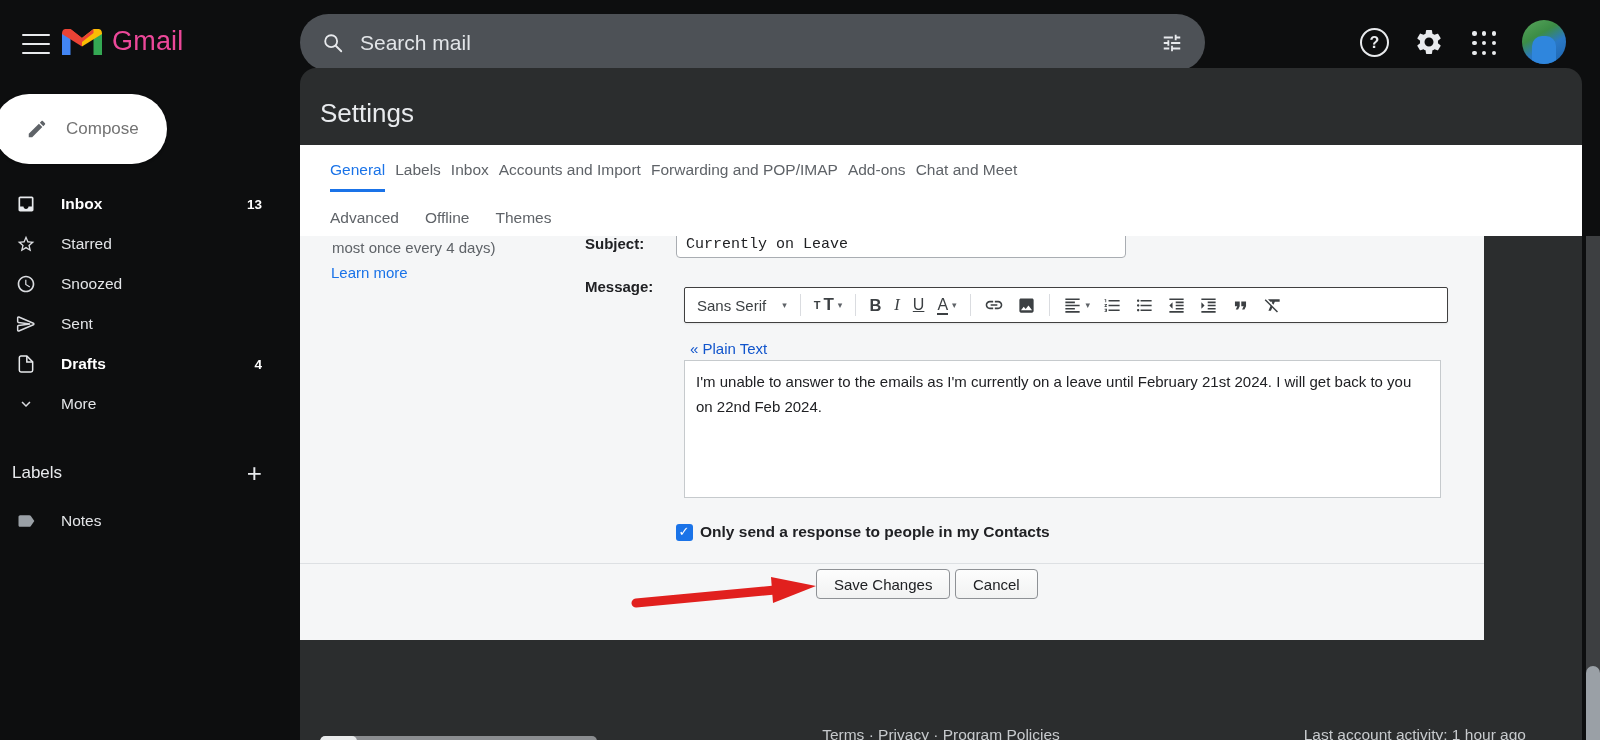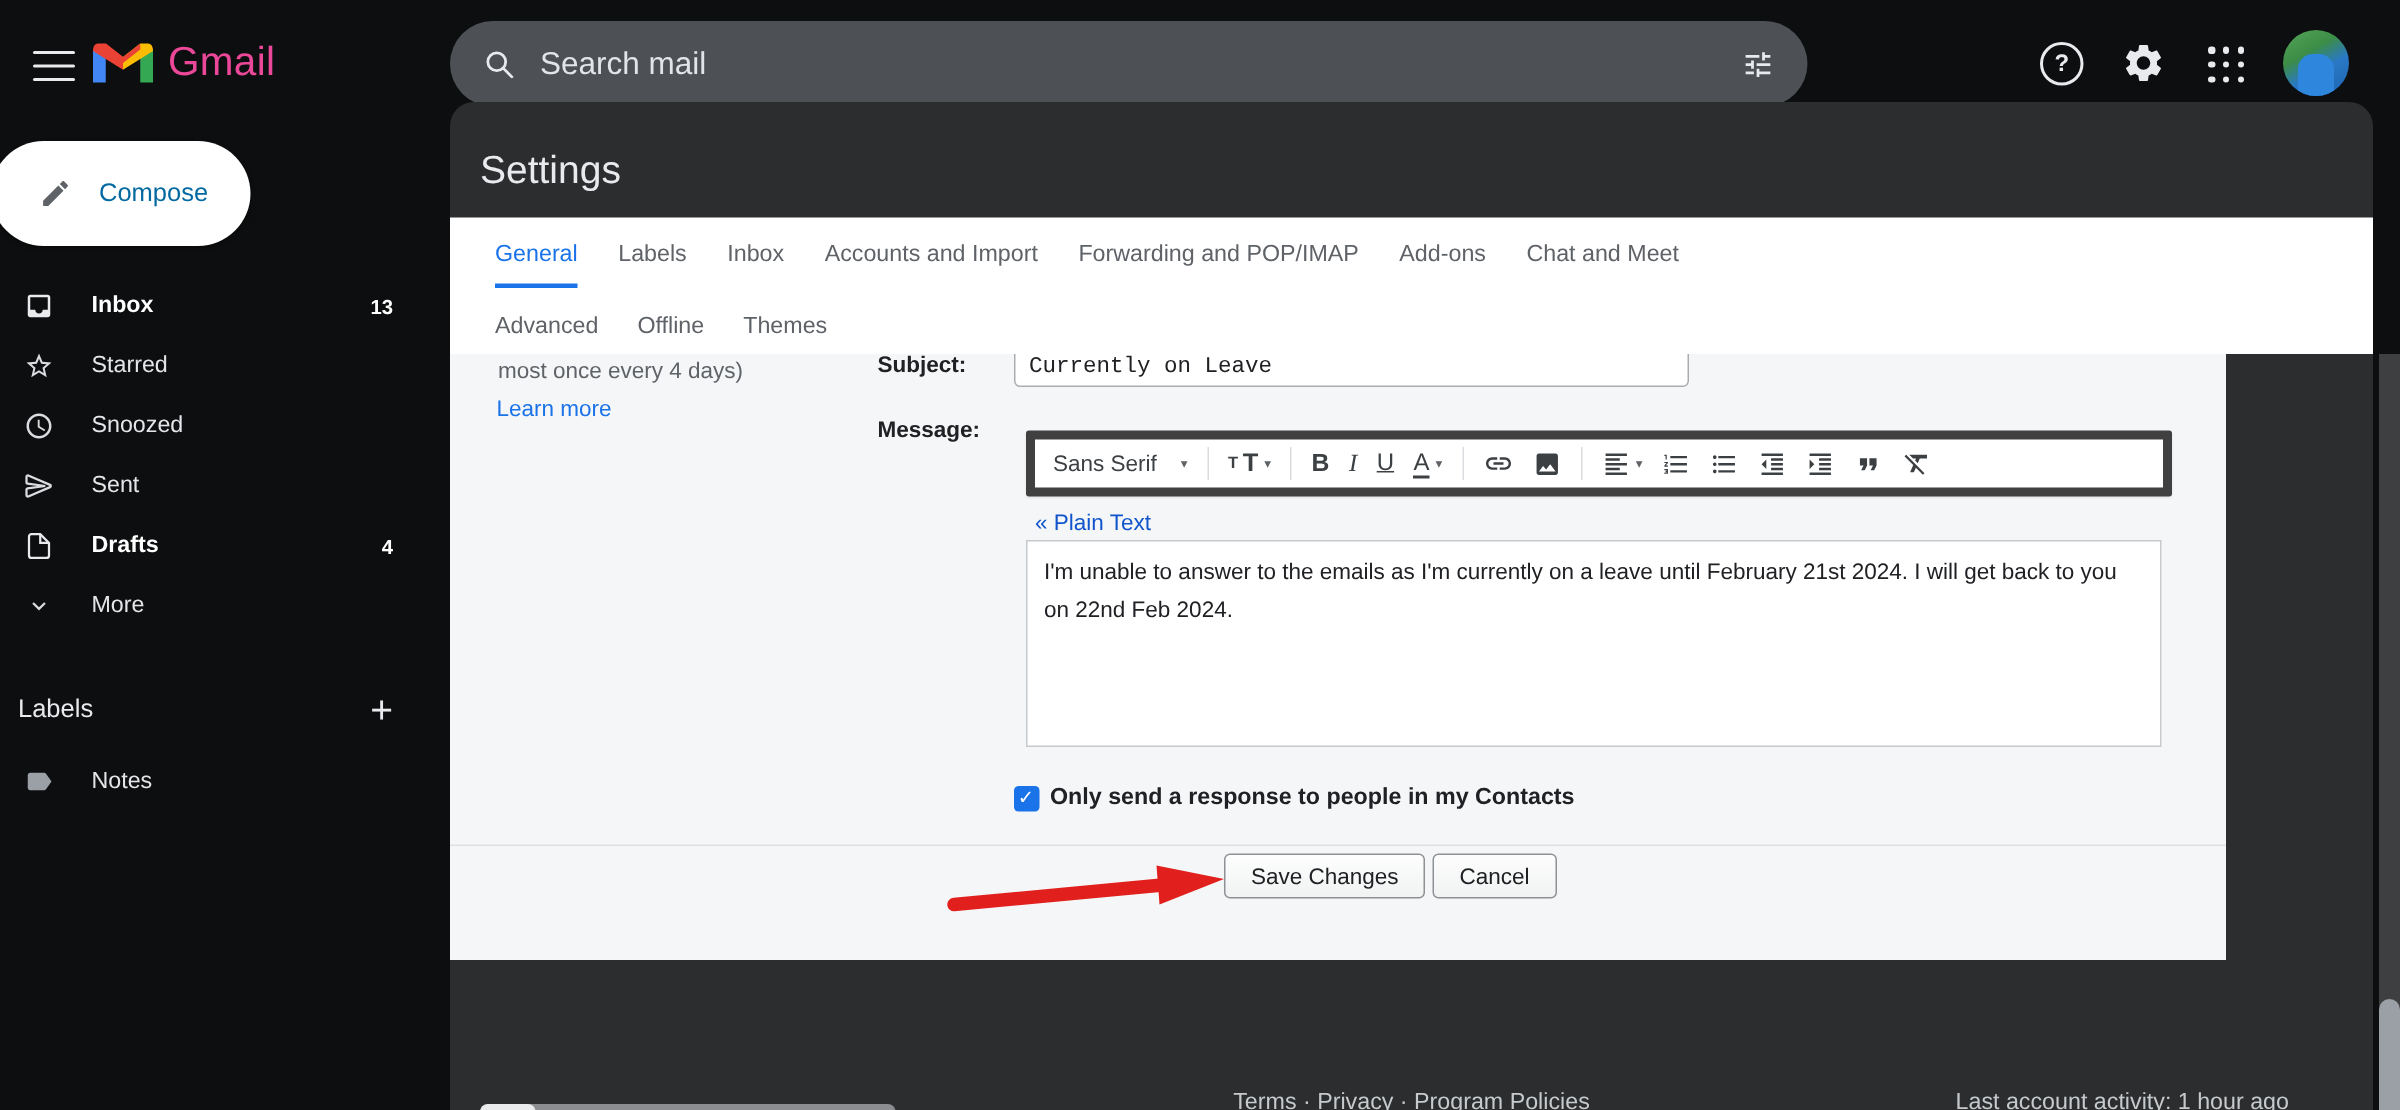--- a/index.html
+++ b/index.html
@@ -18,51 +18,51 @@
   .hdr-icon { color:#e8eaed; cursor:pointer; }
   .help-circle { left:1360px; top:28px; width:29px; height:29px; border:2.4px solid #e8eaed; border-radius:50%; display:flex; align-items:center; justify-content:center; color:#e8eaed; font-size:16px; font-weight:bold; }
   .help-circle::after { content:"?"; }
   .apps-grid { left:1472px; top:31px; width:25px; height:25px; display:grid; grid-template-columns:repeat(3,1fr); gap:4.5px; }
   .apps-grid i { width:4.5px; height:4.5px; background:#e8eaed; border-radius:50%; }
   .avatar { left:1522px; top:20px; width:44px; height:44px; border-radius:50%; background:linear-gradient(150deg,#58a55c 0%,#3c8d46 35%,#2a78c5 60%,#1c64b0 100%); overflow:hidden; }
   .avatar::after { content:""; position:absolute; left:10px; top:16px; width:24px; height:28px; border-radius:10px 10px 0 0; background:#2f86dd; }
 
   
   .compose { left:-6px; top:94px; width:173px; height:70px; background:#fff; border-radius:35px; display:flex; align-items:center; padding-left:32px; gap:18px; cursor:pointer; box-shadow:0 1px 3px rgba(0,0,0,.4); }
-  .compose-label { font-size:17px; font-weight:500; color:#0369a1; }
+  .compose-label { font-size:17px; font-weight:500; color:#737373; }
   .nav { left:0; top:184px; width:292px; }
   .nav-row { height:40px; display:flex; align-items:center; padding:0 30px 0 15px; border-radius:0 20px 20px 0; cursor:pointer; color:#e3e5e8; }
   .nav-row .nicon { width:22px; display:flex; justify-content:center; color:#dadce0; }
   .nav-row .nlabel { margin-left:24px; font-size:15.5px; }
   .nav-row .ncount { margin-left:auto; font-size:13.5px; font-weight:500; }
   .nav-row.bold .nlabel, .nav-row.bold .ncount { font-weight:bold; color:#ffffff; }
   .labels-hdr { left:0; top:456px; width:292px; display:flex; align-items:center; padding:0 30px 0 12px; height:34px; }
   .labels-title { color:#e8eaed; font-size:17px; font-weight:500; }
   .labels-plus { margin-left:auto; color:#e8eaed; font-size:26px; font-weight:300; cursor:pointer; line-height:20px; }
   .label-row { top:501px; }
 
   
   .pane { left:300px; top:68px; width:1282px; height:672px; background:#2b2d2e; border-radius:16px 16px 0 0; overflow:hidden; }
   .pane-title { position:absolute; left:20px; top:30px; color:#e8eaed; font-size:26px; }
 
   .tabcard { position:absolute; left:0; top:77px; width:1282px; height:91px; background:#ffffff; }
-  .tabrow1 { position:absolute; left:30px; top:16px; display:flex; gap:27px; }
+  .tabrow1 { position:absolute; left:30px; top:16px; display:flex; gap:10px; }
   .tabrow2 { position:absolute; left:30px; top:64px; display:flex; gap:26px; }
   .tab { font-size:15.5px; color:#5f6368; cursor:pointer; padding-bottom:10px; white-space:nowrap; }
   .tab.active { color:#1a73e8; font-weight:500; border-bottom:3px solid #1a73e8; }
 
   .content { position:absolute; left:0; top:168px; width:1184px; height:404px; background:#f5f6f7; overflow:hidden; }
   .note { position:absolute; left:32px; top:3px; font-size:15px; color:#5f6368; }
   .learn-more { position:absolute; left:31px; top:28px; font-size:15px; color:#1a73e8; cursor:pointer; }
   .field-label { position:absolute; font-size:15px; font-weight:bold; color:#202124; }
   .subject-label { left:285px; top:-1px; }
   .subject-input { position:absolute; left:376px; top:-10px; width:450px; height:32px; border:1px solid #a9adb2; border-radius:4px; background:#fff; font-size:15px; color:#202124; padding:6px 9px 2px; outline:none; font-family:Liberation Mono, monospace; }
   .message-label { left:285px; top:42px; }
 
-  .toolbar { position:absolute; left:384px; top:51px; width:764px; height:36px; background:#fff; border:6px solid #404040; border-radius:2px; display:flex; align-items:center; padding:16px 12px; gap:13px; color:#3c4043; box-shadow:0 1px 2px rgba(0,0,0,.08); }
+  .toolbar { position:absolute; left:384px; top:51px; width:764px; height:36px; background:#fff; border:1px solid #404040; border-radius:2px; display:flex; align-items:center; padding:16px 12px; gap:13px; color:#3c4043; box-shadow:0 1px 2px rgba(0,0,0,.08); }
   .tb-sep { width:1px; height:22px; background:#dadce0; }
   .tb-btn { display:flex; align-items:center; gap:4px; cursor:pointer; }
   .caret { font-size:9px; color:#5f6368; }
   .tb-font { font-size:15px; color:#3c4043; gap:16px; }
   .tb-size .t-small { font-size:11px; font-weight:bold; }
   .tb-size .t-big { font-size:17px; font-weight:bold; margin-left:-1px; }
   .tb-b { font-size:16.5px; font-weight:bold; }
   .tb-i { font-size:16.5px; font-style:italic; font-family:"Liberation Serif",serif; font-weight:500; }
   .tb-u { font-size:16px; text-decoration:underline; }
   .tb-a { font-size:16px; font-weight:500; border-bottom:2px solid #3c4043; line-height:17px; }

